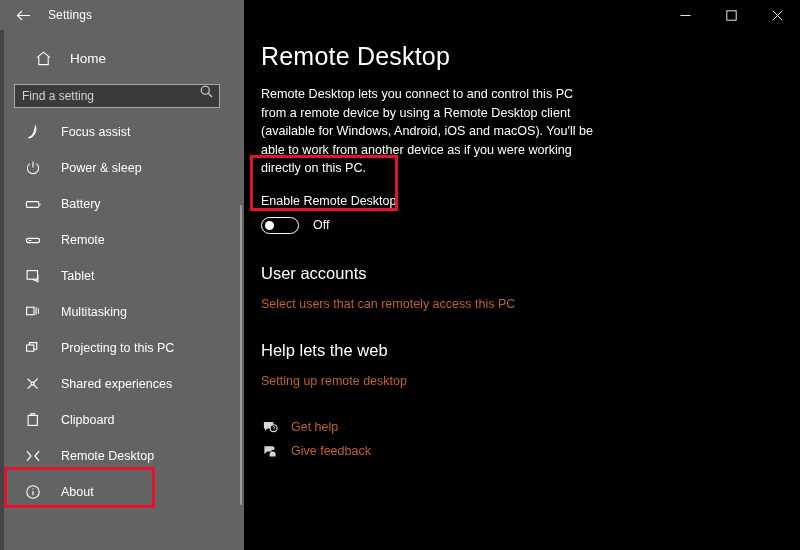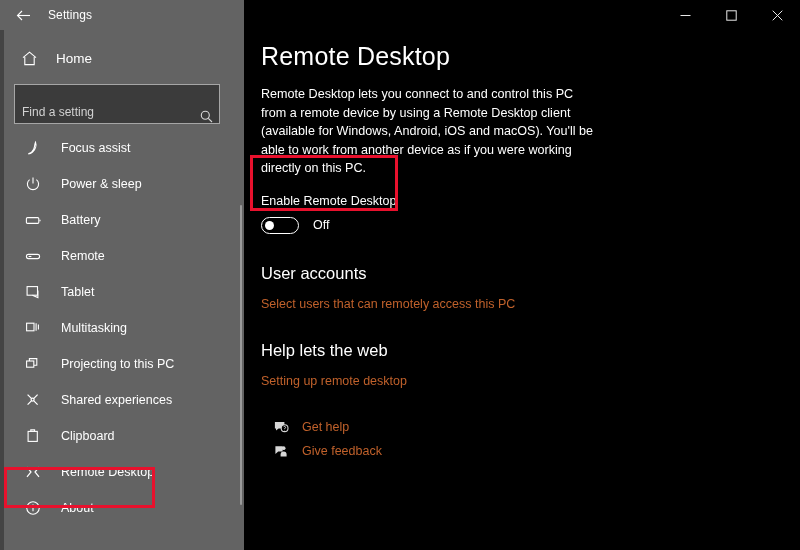--- a/index.html
+++ b/index.html
@@ -87,41 +87,41 @@
     width: 4px;
     height: 520px;
     background: #2b2b2b;
     opacity: .55;
   }
   .home-row {
     display: flex;
     align-items: center;
     height: 34px;
     margin-top: 11px;
-    padding-left: 19px;
+    padding-left: 33px;
   }
   .home-row .ico {
     width: 20px; height: 20px;
     color: #ffffff;
     display: flex; align-items: center; justify-content: center;
   }
   .home-row .lbl {
     color: #ffffff;
     font-size: 13.5px;
     margin-left: 17px;
   }
   .search-wrap {
     margin: 9px 0 0 14px;
     width: 206px;
-    height: 40px;
+    height: 24px;
     background: #3b3b3b;
     border: 1px solid #a6a6a6;
     box-sizing: border-box;
     display: flex;
-    align-items: flex-end;
+    align-items: flex-start;
     position: relative;
   }
   .search-input {
     flex: 1;
     background: transparent;
     border: none;
     outline: none;
     color: #d2d2d2;
     font-family: "Liberation Sans", sans-serif;
     font-size: 12px;
@@ -238,21 +238,21 @@
   }
   .link {
     color: #c0612b;
     font-size: 12.5px;
     margin: 14px 0 0 17px;
     display: inline-block;
     text-decoration: none;
     cursor: pointer;
   }
   .link-block { display: block; }
-  .support-list { margin-top: 27px; margin-left: 11px; }
+  .support-list { margin-top: 27px; }
   .support-row {
     display: flex;
     align-items: center;
     margin-left: 17px;
     height: 24px;
   }
   .support-row .ico {
     width: 17px; height: 17px;
     color: #d7d7d7;
     display: flex; align-items: center; justify-content: center;

